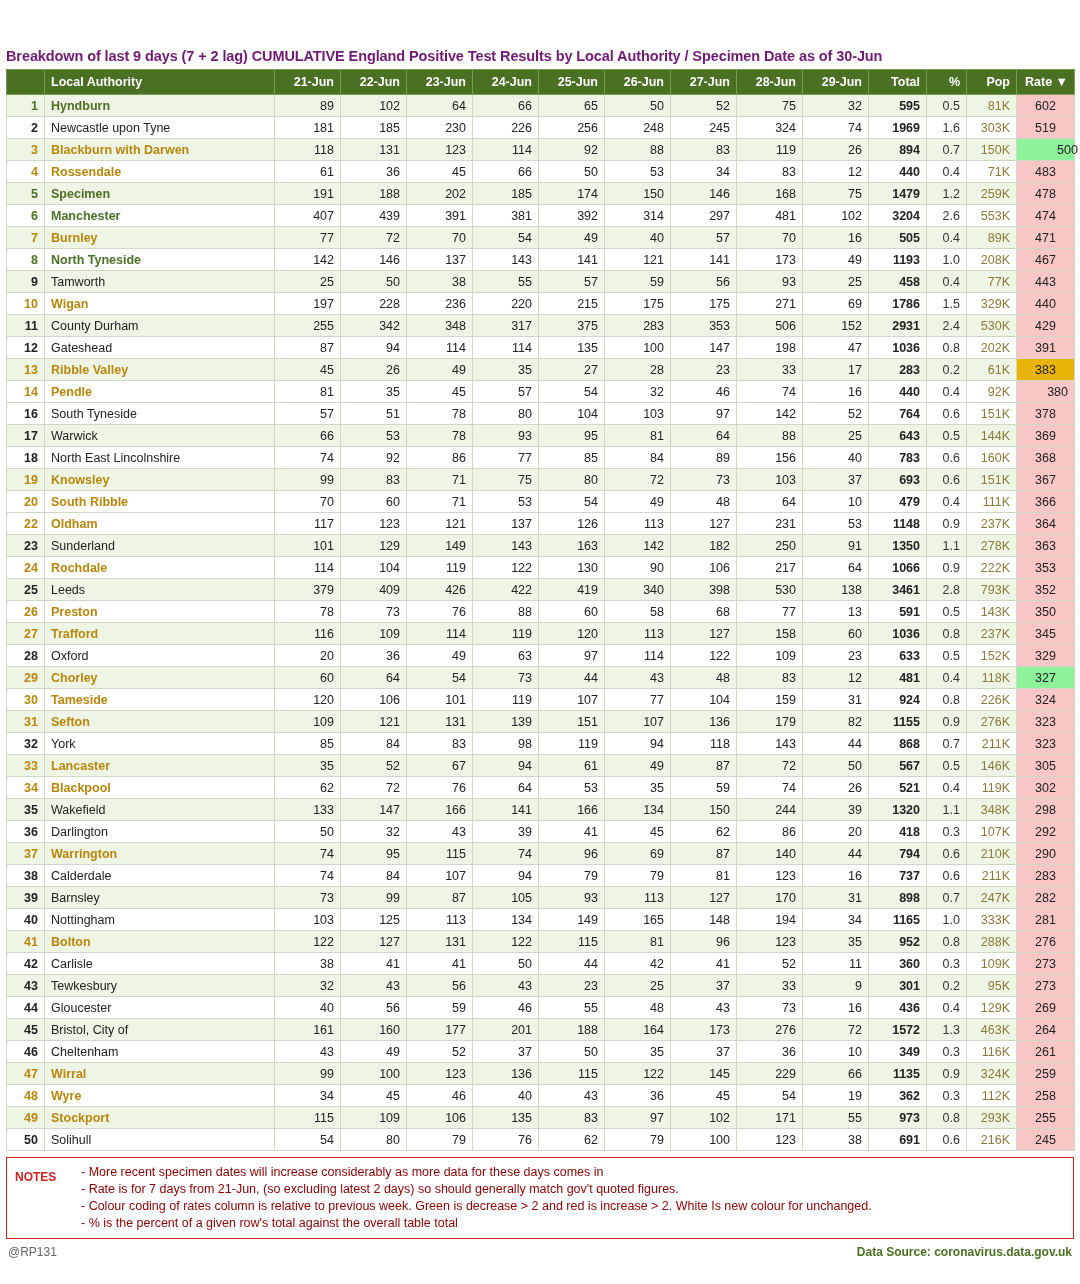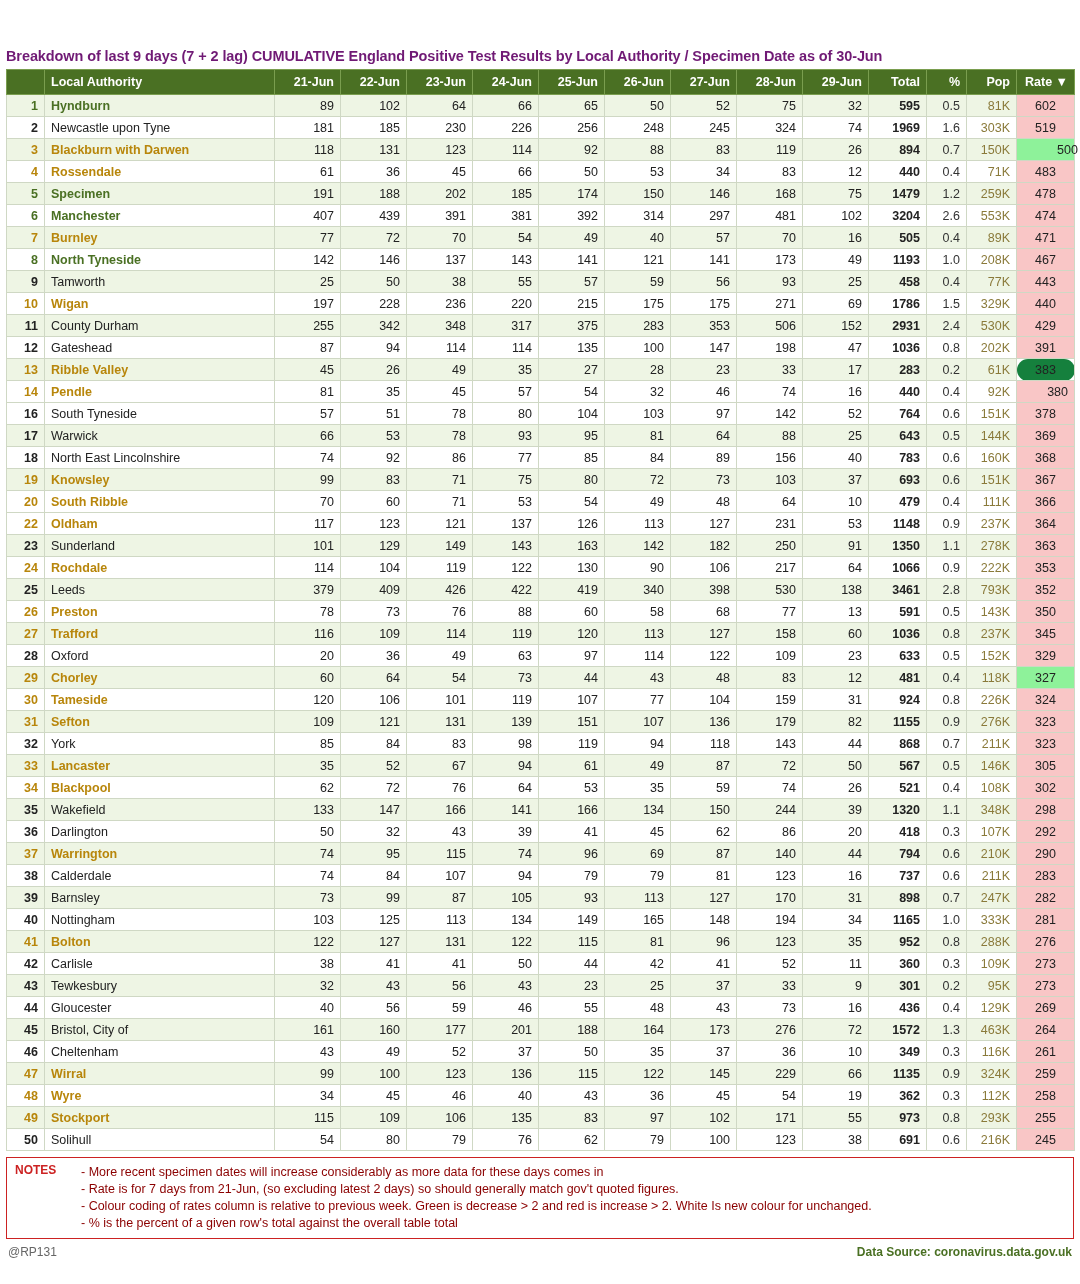--- a/index.html
+++ b/index.html
@@ -16,21 +16,21 @@
   tr.r-odd td{background:#eef5e4;}
   td.lag{background-image:repeating-linear-gradient(45deg,rgba(120,150,90,.18) 0 2px,rgba(255,255,255,0) 2px 5px);}
   td.total{font-weight:bold;}
   td.pct{color:#333;}
   td.pop{color:#8a7a3a;}
   td.rate{text-align:center;font-weight:normal;}
   .hl-green{color:#4a7023 !important;font-weight:bold;}
   .hl-amber{color:#b8860b !important;font-weight:bold;}
   .notes{margin:6px 0 0 6px;width:1066px;border:1px solid #cc2222;}
   .notes-inner{padding:5px 8px 7px 8px;}
-  .notes-label{color:#cc2222;font-weight:bold;font-size:12px;display:inline-block;width:66px;vertical-align:top;}
+  .notes-label{color:#cc2222;font-weight:bold;font-size:12px;display:inline-block;width:66px;vertical-align:top;margin-top:7px;}
   .note-line{color:#8b0000;font-size:12.5px;padding:1.5px 0 1.5px 0;}
   .footer{display:flex;justify-content:space-between;font-size:12px;color:#666;padding:6px 8px 4px 8px;}
   .footer .right{color:#4a7023;font-weight:bold;}
   col.c-rank{width:38px;}
   col.c-la{width:230px;}
   col.c-day{width:66px;}
   col.c-total{width:58px;}
   col.c-pct{width:40px;}
   col.c-pop{width:50px;}
   col.c-rate{width:58px;}
@@ -292,21 +292,21 @@
           <td>49</td>
           <td>35</td>
           <td>27</td>
           <td>28</td>
           <td>23</td>
           <td class="lag">33</td>
           <td class="lag">17</td>
           <td class="total">283</td>
           <td class="pct">0.2</td>
           <td class="pop">61K</td>
-          <td class="rate" style="background: #15803d; border-radius: 11px;">383</td>
+          <td class="rate" style="background: #eab308;">383</td>
         </tr>
         <tr class="r-even">
           <td class="rank hl-amber">14</td>
           <td class="la hl-amber">Pendle</td>
           <td>81</td>
           <td>35</td>
           <td>45</td>
           <td>57</td>
           <td>54</td>
           <td>32</td>
@@ -614,21 +614,21 @@
           <td>72</td>
           <td>76</td>
           <td>64</td>
           <td>53</td>
           <td>35</td>
           <td>59</td>
           <td class="lag">74</td>
           <td class="lag">26</td>
           <td class="total">521</td>
           <td class="pct">0.4</td>
-          <td class="pop">108K</td>
+          <td class="pop">119K</td>
           <td class="rate" style="background: rgb(249, 198, 198);">302</td>
         </tr>
         <tr class="r-odd">
           <td class="rank ">35</td>
           <td class="la ">Wakefield</td>
           <td>133</td>
           <td>147</td>
           <td>166</td>
           <td>141</td>
           <td>166</td>

